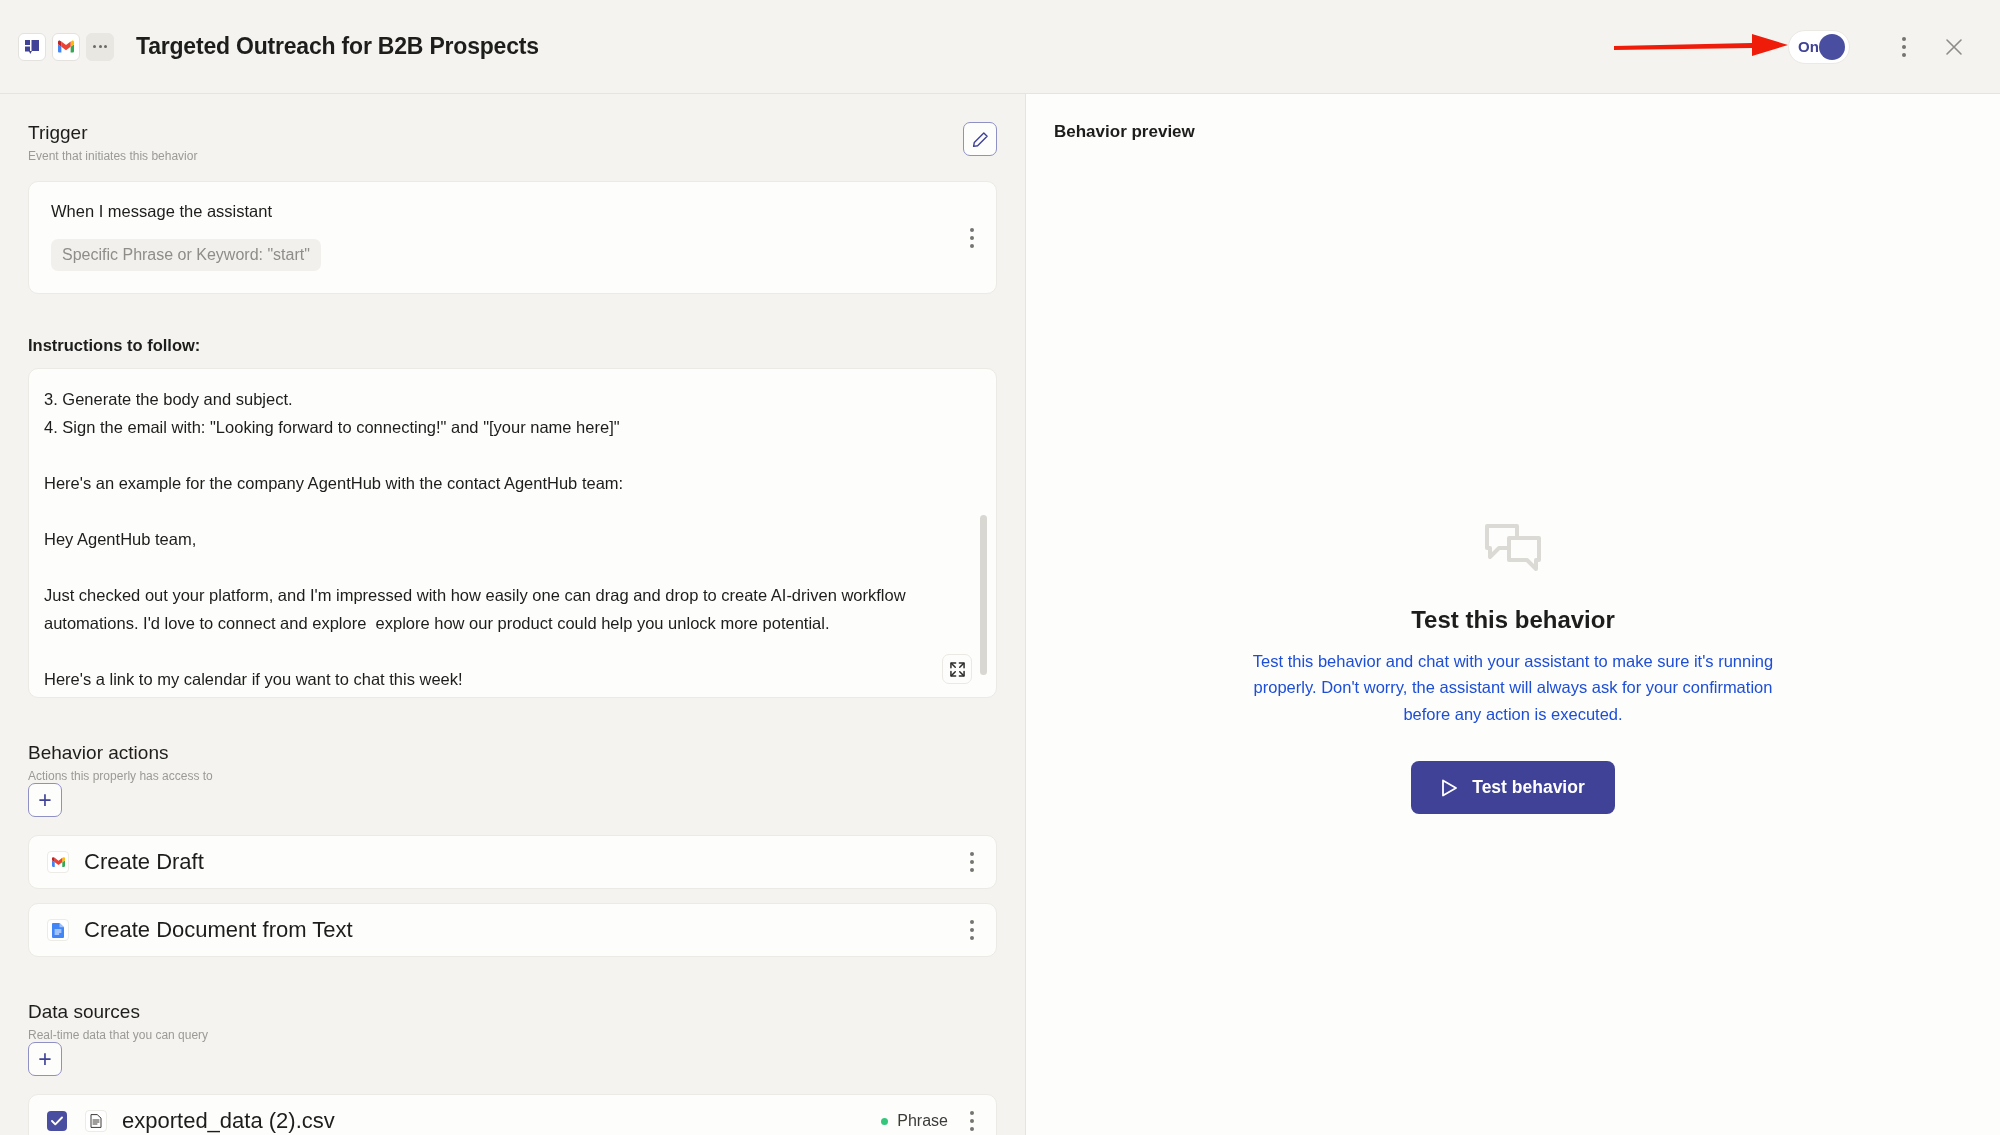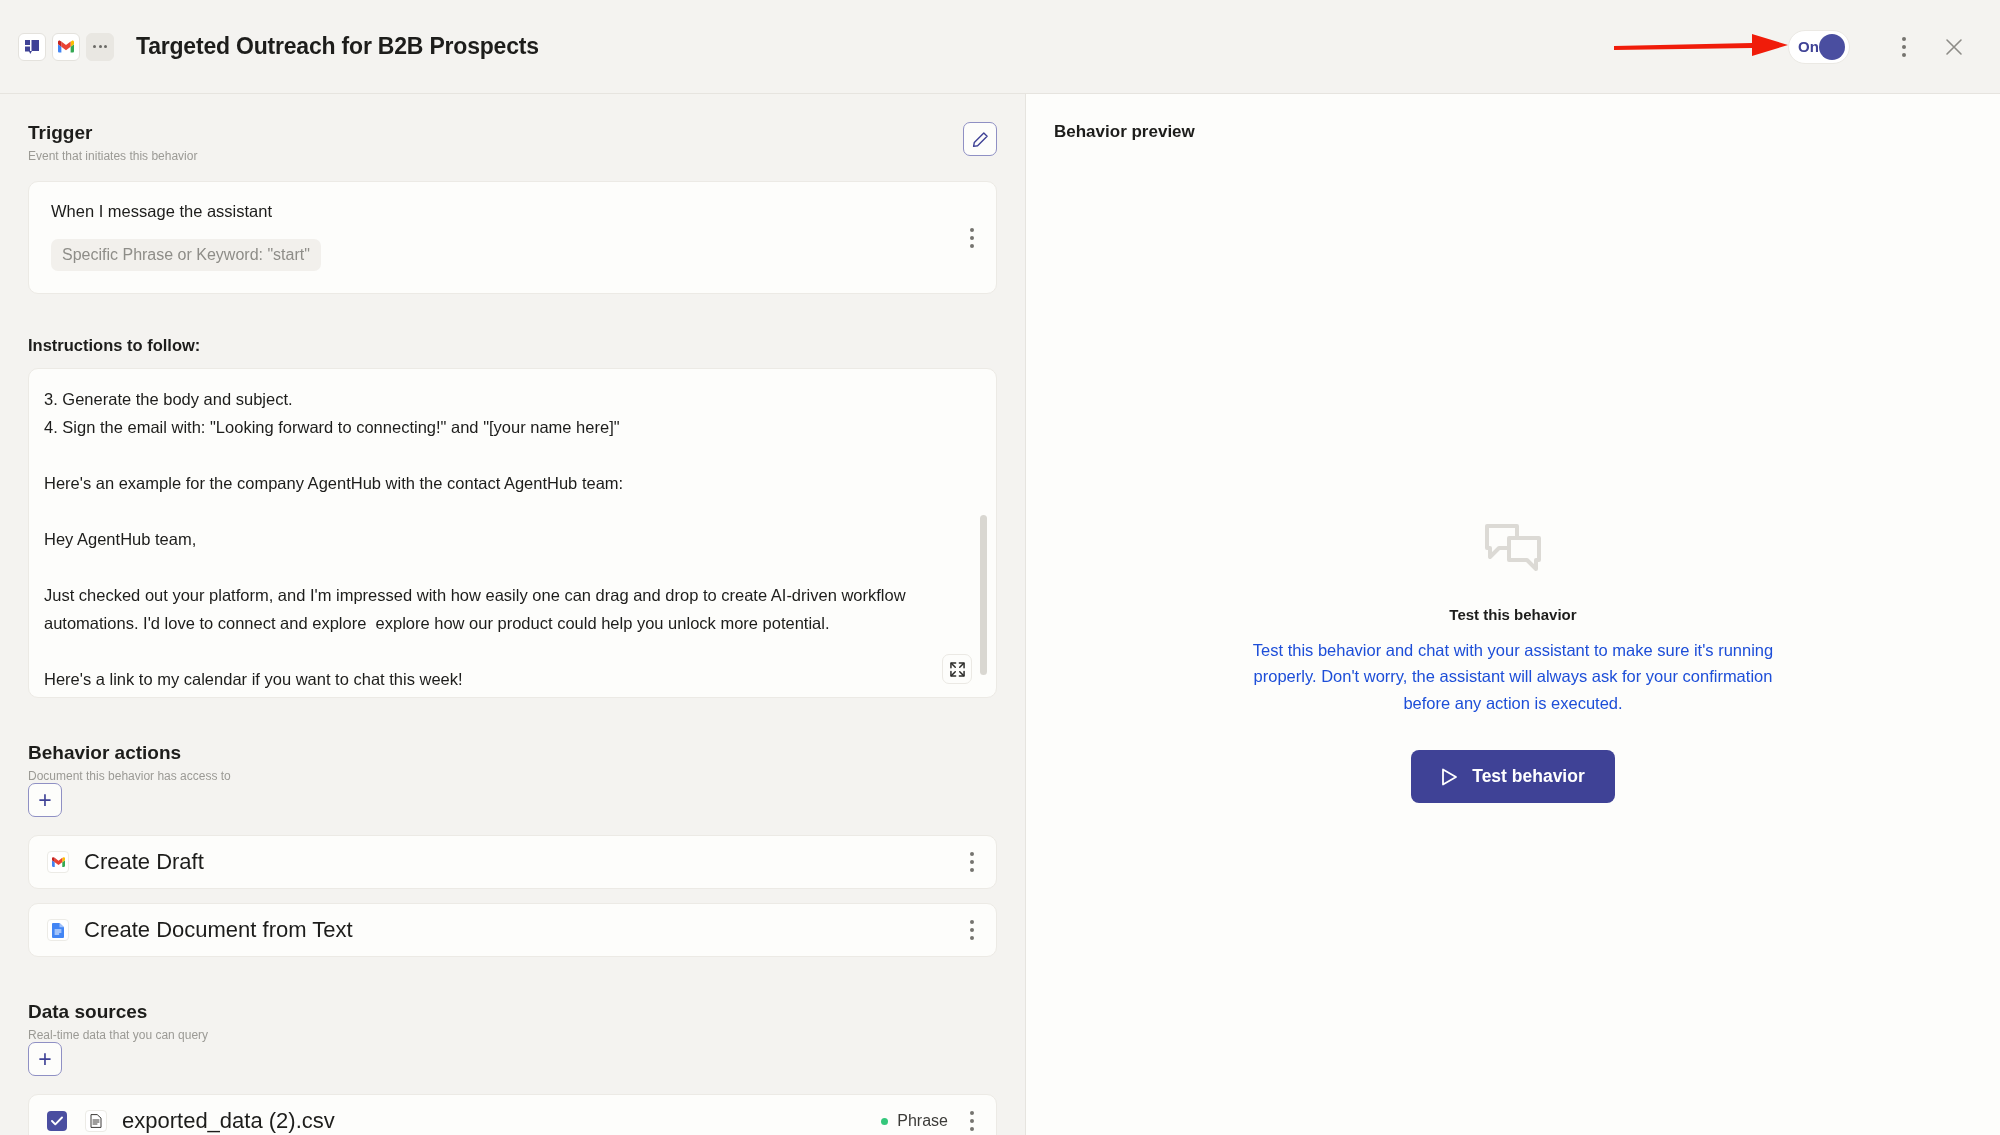--- a/index.html
+++ b/index.html
@@ -53,21 +53,21 @@
   .body-wrap { position: absolute; top: 94px; left: 0; width: 2000px; height: 1041px; display: flex; }
   .left-pane {
     width: 1026px; height: 1041px; background: #f4f3f0;
     border-right: 1px solid #e6e4df;
     padding: 28px 28px 0 28px; overflow: hidden; position: relative;
   }
   .right-pane { flex: 1; background: #fdfdfb; padding: 28px 0 0 0; position: relative; }
 
   
   .sec-head { display: flex; align-items: flex-start; justify-content: space-between; }
-  .sec-title { font-size: 19px; font-weight: bold; color: #1d1d1b; }
+  .sec-title { font-size: 19px; font-weight: normal; color: #1d1d1b; }
   .sec-sub { font-size: 12px; color: #9b9a95; margin-top: 5px; }
   .sq-btn {
     width: 34px; height: 34px; border: 1px solid #8f90c4; border-radius: 7px;
     background: #fdfdfb; display: flex; align-items: center; justify-content: center;
     cursor: pointer; flex: none;
   }
   .plus-glyph { font-size: 23px; color: #3f4296; line-height: 1; font-weight: 300; }
 
   
   .card {
@@ -129,21 +129,21 @@
   .status-text { font-size: 16px; color: #3c3b38; }
 
   .section-gap { margin-top: 44px; flex-direction: column; }
 
   
   .preview-title { font-size: 17px; font-weight: bold; color: #1d1d1b; margin-left: 28px; }
   .empty-state {
     position: absolute; left: 0; right: 0; top: 430px;
     display: flex; flex-direction: column; align-items: center;
   }
-  .empty-title { font-size: 15px; font-weight: bold; color: #1d1d1b; margin-top: 32px; }
+  .empty-title { font-size: 24px; font-weight: bold; color: #1d1d1b; margin-top: 32px; }
   .empty-desc {
     font-size: 16.5px; line-height: 1.6; color: #1d4ed8;
     text-align: center; margin-top: 14px; max-width: 560px;
   }
   .test-btn {
     margin-top: 34px; height: 53px; padding: 0 30px; border: none; border-radius: 8px;
     background: #3f4296; color: #ffffff; font-size: 17.5px; font-weight: bold;
     font-family: "Liberation Sans", sans-serif;
     display: flex; align-items: center; gap: 14px; cursor: pointer;
   }
@@ -254,21 +254,21 @@
         <svg width="15" height="15" viewBox="0 0 16 16">
           <path d="M1 6 V1 H6 M10 1 H15 V6 M15 10 V15 H10 M6 15 H1 V10" fill="none" stroke="#2b2b29" stroke-width="1.6" stroke-linecap="round" stroke-linejoin="round"></path>
           <path d="M1.6 1.6 L5.6 5.6 M14.4 1.6 L10.4 5.6 M14.4 14.4 L10.4 10.4 M1.6 14.4 L5.6 10.4" stroke="#2b2b29" stroke-width="1.6" stroke-linecap="round"></path>
         </svg>
       </div>
     </div>
 
     <div class="sec-head section-gap">
       <div>
         <div class="sec-title">Behavior actions</div>
-        <div class="sec-sub">Document this behavior has access to</div>
+        <div class="sec-sub">Actions this properly has access to</div>
       </div>
       <div class="sq-btn">
         <span class="plus-glyph">+</span>
       </div>
     </div>
 
     <div class="row-card" style="margin-top:18px;">
       <span class="gicon">
         <svg width="13" height="10" viewBox="0 0 20 15">
           <path d="M1.6 15h2.6V7.9L0 4.7v8.7C0 14.3.7 15 1.6 15z" fill="#4285f4"></path>

